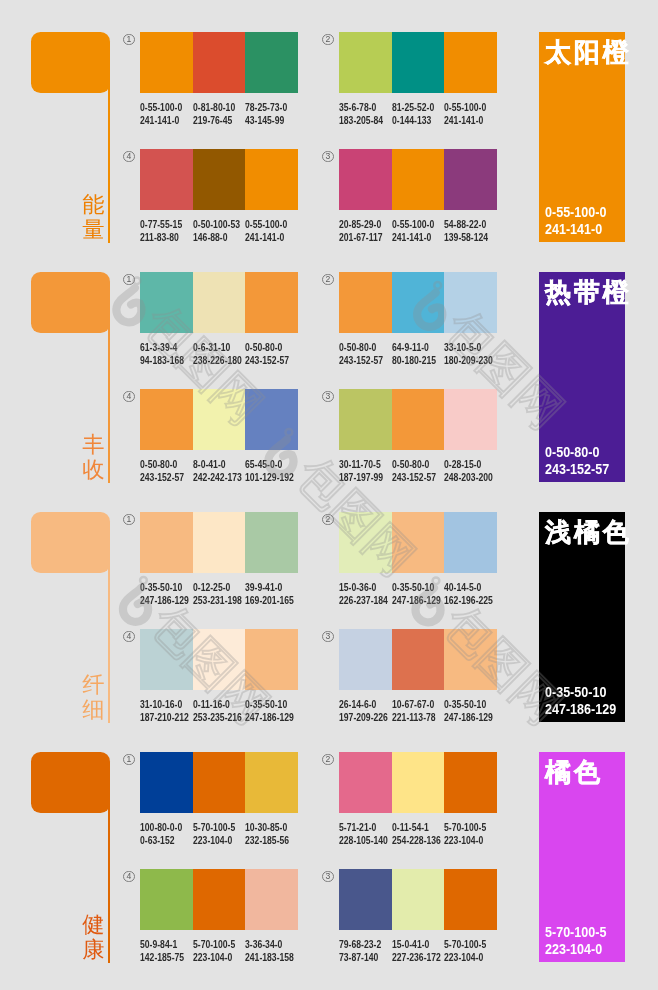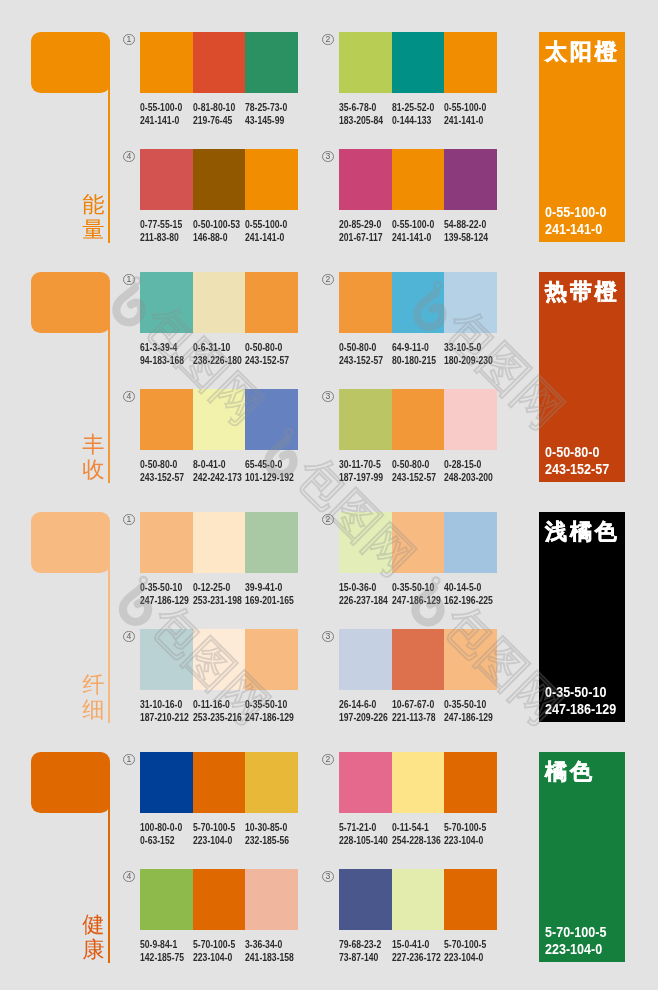--- a/index.html
+++ b/index.html
@@ -16,21 +16,21 @@
 .group{position:absolute;width:158px;height:111px;}
 .num{position:absolute;width:9.6px;height:9.6px;border:1px solid #7d7d7d;border-radius:50%;
  font-size:8.6px;line-height:9.4px;text-align:center;color:#5d5d5d;
  font-family:"Liberation Sans",sans-serif;}
 .sws{position:absolute;left:0;top:0;width:158px;height:61px;display:flex;}
 .sw{width:52.67px;height:61px;}
 .caps{position:absolute;top:0;left:0;width:220px;height:0;}
 .cap{position:absolute;top:69px;font-size:10.5px;line-height:13.1px;color:#2b2b2b;
  font-weight:700;white-space:nowrap;transform:scaleX(0.821);transform-origin:left top;}
 .panel{position:absolute;left:539px;top:0;width:86px;height:210px;}
-.pname{position:absolute;left:6px;top:6.6px;font-size:22px;font-weight:700;color:#fff;
+.pname{position:absolute;left:6px;top:6.6px;font-size:26px;font-weight:700;color:#fff;
   letter-spacing:2.9px;line-height:26px;white-space:nowrap;
   -webkit-text-stroke:0.55px #fff;}
 .pcode{position:absolute;left:5.5px;top:172px;font-size:14px;font-weight:700;color:#fff;
   line-height:17.4px;white-space:nowrap;transform:scaleX(0.896);transform-origin:left top;}
 #wm{position:absolute;left:0;top:0;width:658px;height:990px;pointer-events:none;
   opacity:0.30;}
 </style>
 </head>
 <body>
 
@@ -226,21 +226,21 @@
       <div class="cap" style="left:52.67px">
         <div>0-50-80-0</div>
         <div>243-152-57</div>
       </div>
       <div class="cap" style="left:105.34px">
         <div>0-28-15-0</div>
         <div>248-203-200</div>
       </div>
     </div>
   </div>
-  <div class="panel" style="background:#c2410c">
+  <div class="panel" style="background:#4c1d95">
     <div class="pname">热带橙</div>
     <div class="pcode">
       <div>0-50-80-0</div>
       <div>243-152-57</div>
     </div>
   </div>
 </div>
 <div class="section" style="top:512px">
   <div class="stem" style="background:#f7ba81"></div>
   <div class="tag" style="background:#f7ba81"></div>
@@ -432,21 +432,21 @@
       <div class="cap" style="left:52.67px">
         <div>15-0-41-0</div>
         <div>227-236-172</div>
       </div>
       <div class="cap" style="left:105.34px">
         <div>5-70-100-5</div>
         <div>223-104-0</div>
       </div>
     </div>
   </div>
-  <div class="panel" style="background:#15803d">
+  <div class="panel" style="background:#d946ef">
     <div class="pname">橘色</div>
     <div class="pcode">
       <div>5-70-100-5</div>
       <div>223-104-0</div>
     </div>
   </div>
 </div>
 <svg id="wm" width="658" height="990" viewBox="0 0 658 990">
       <g transform="translate(101.87,268.00)">
         <g>

